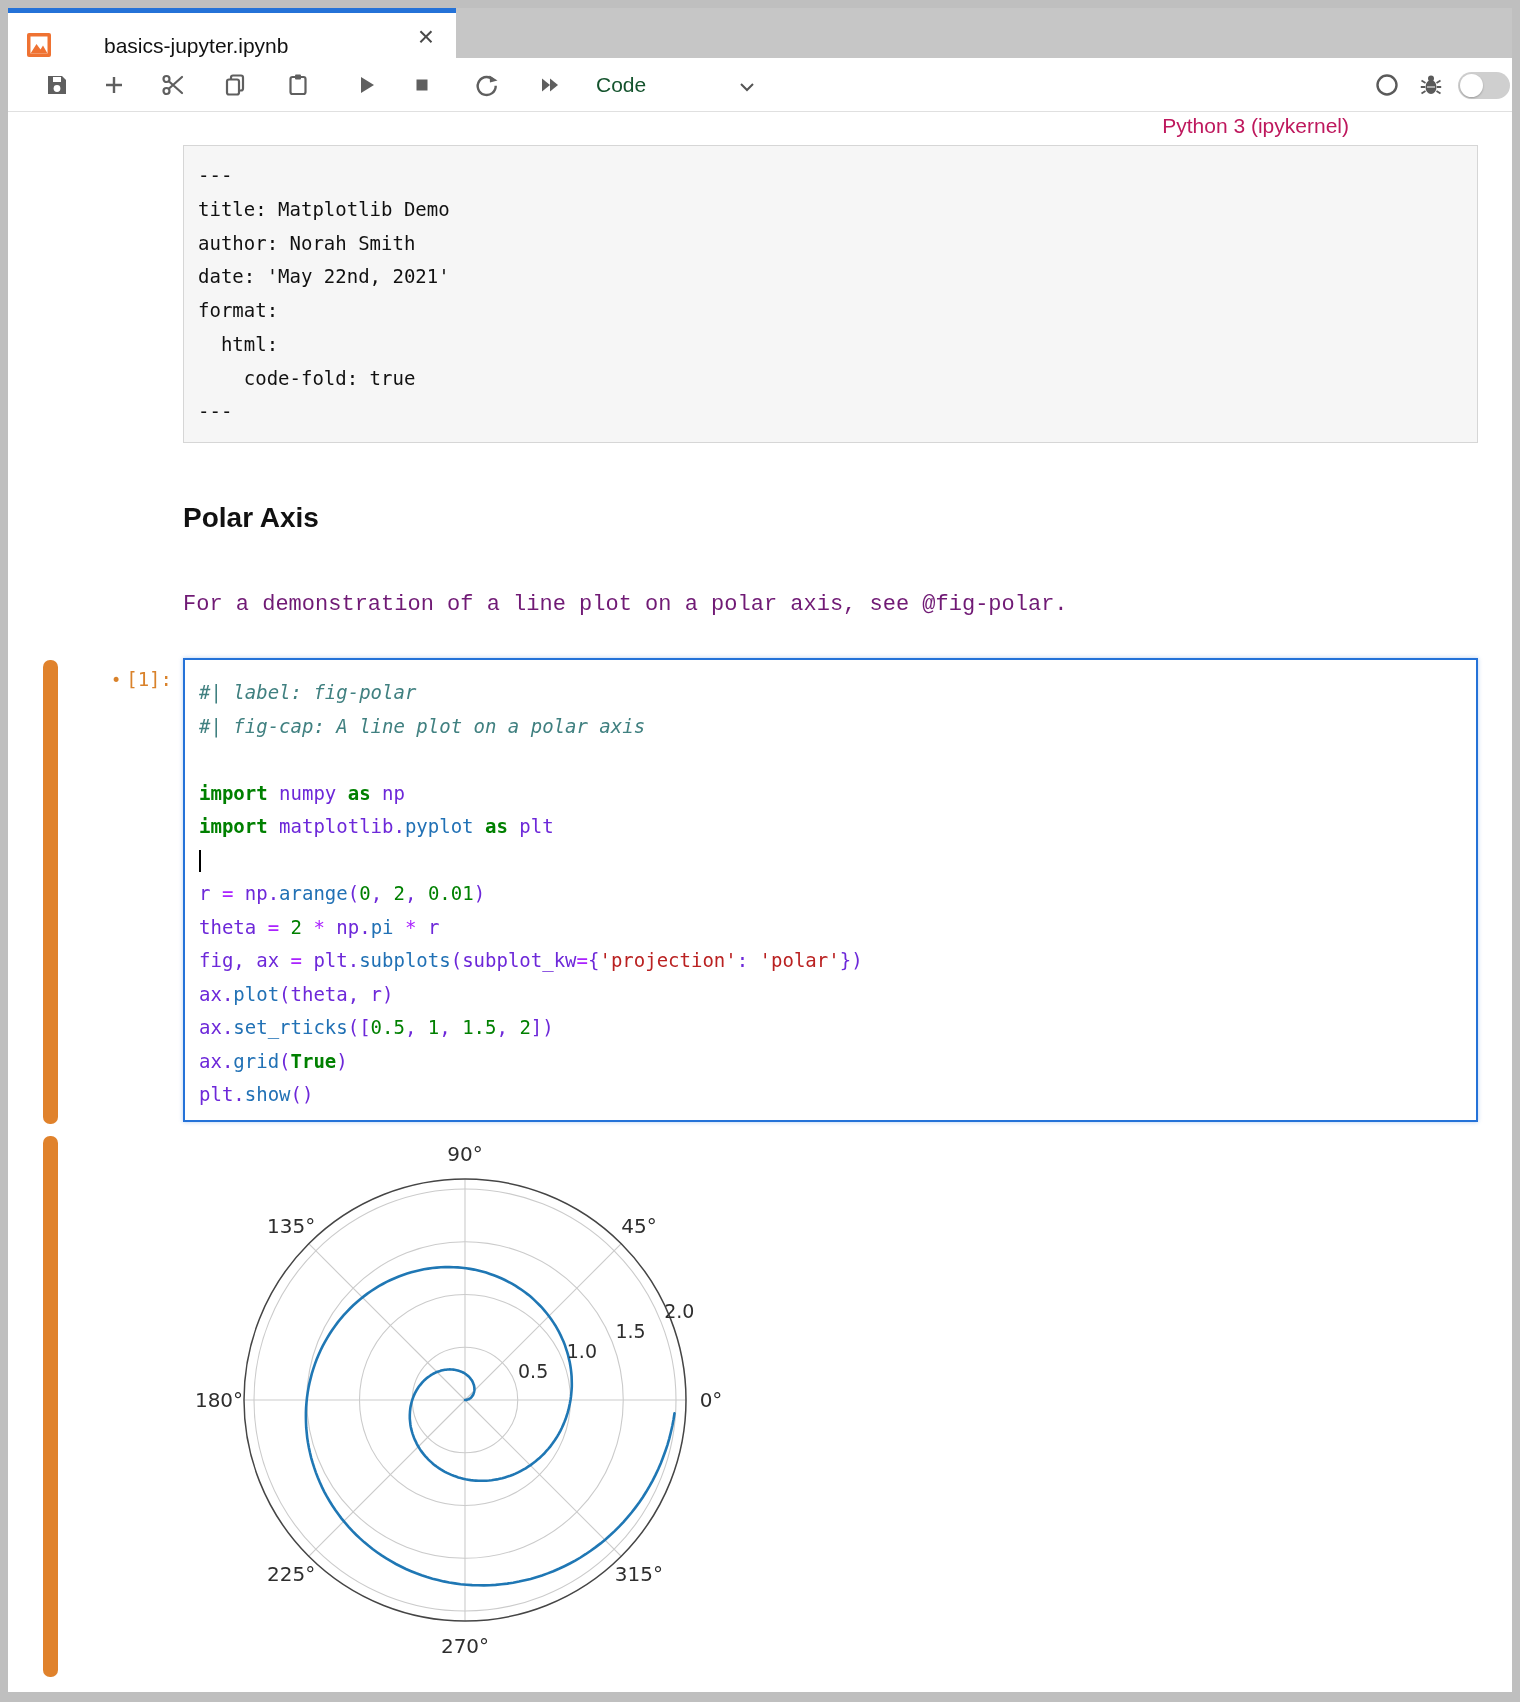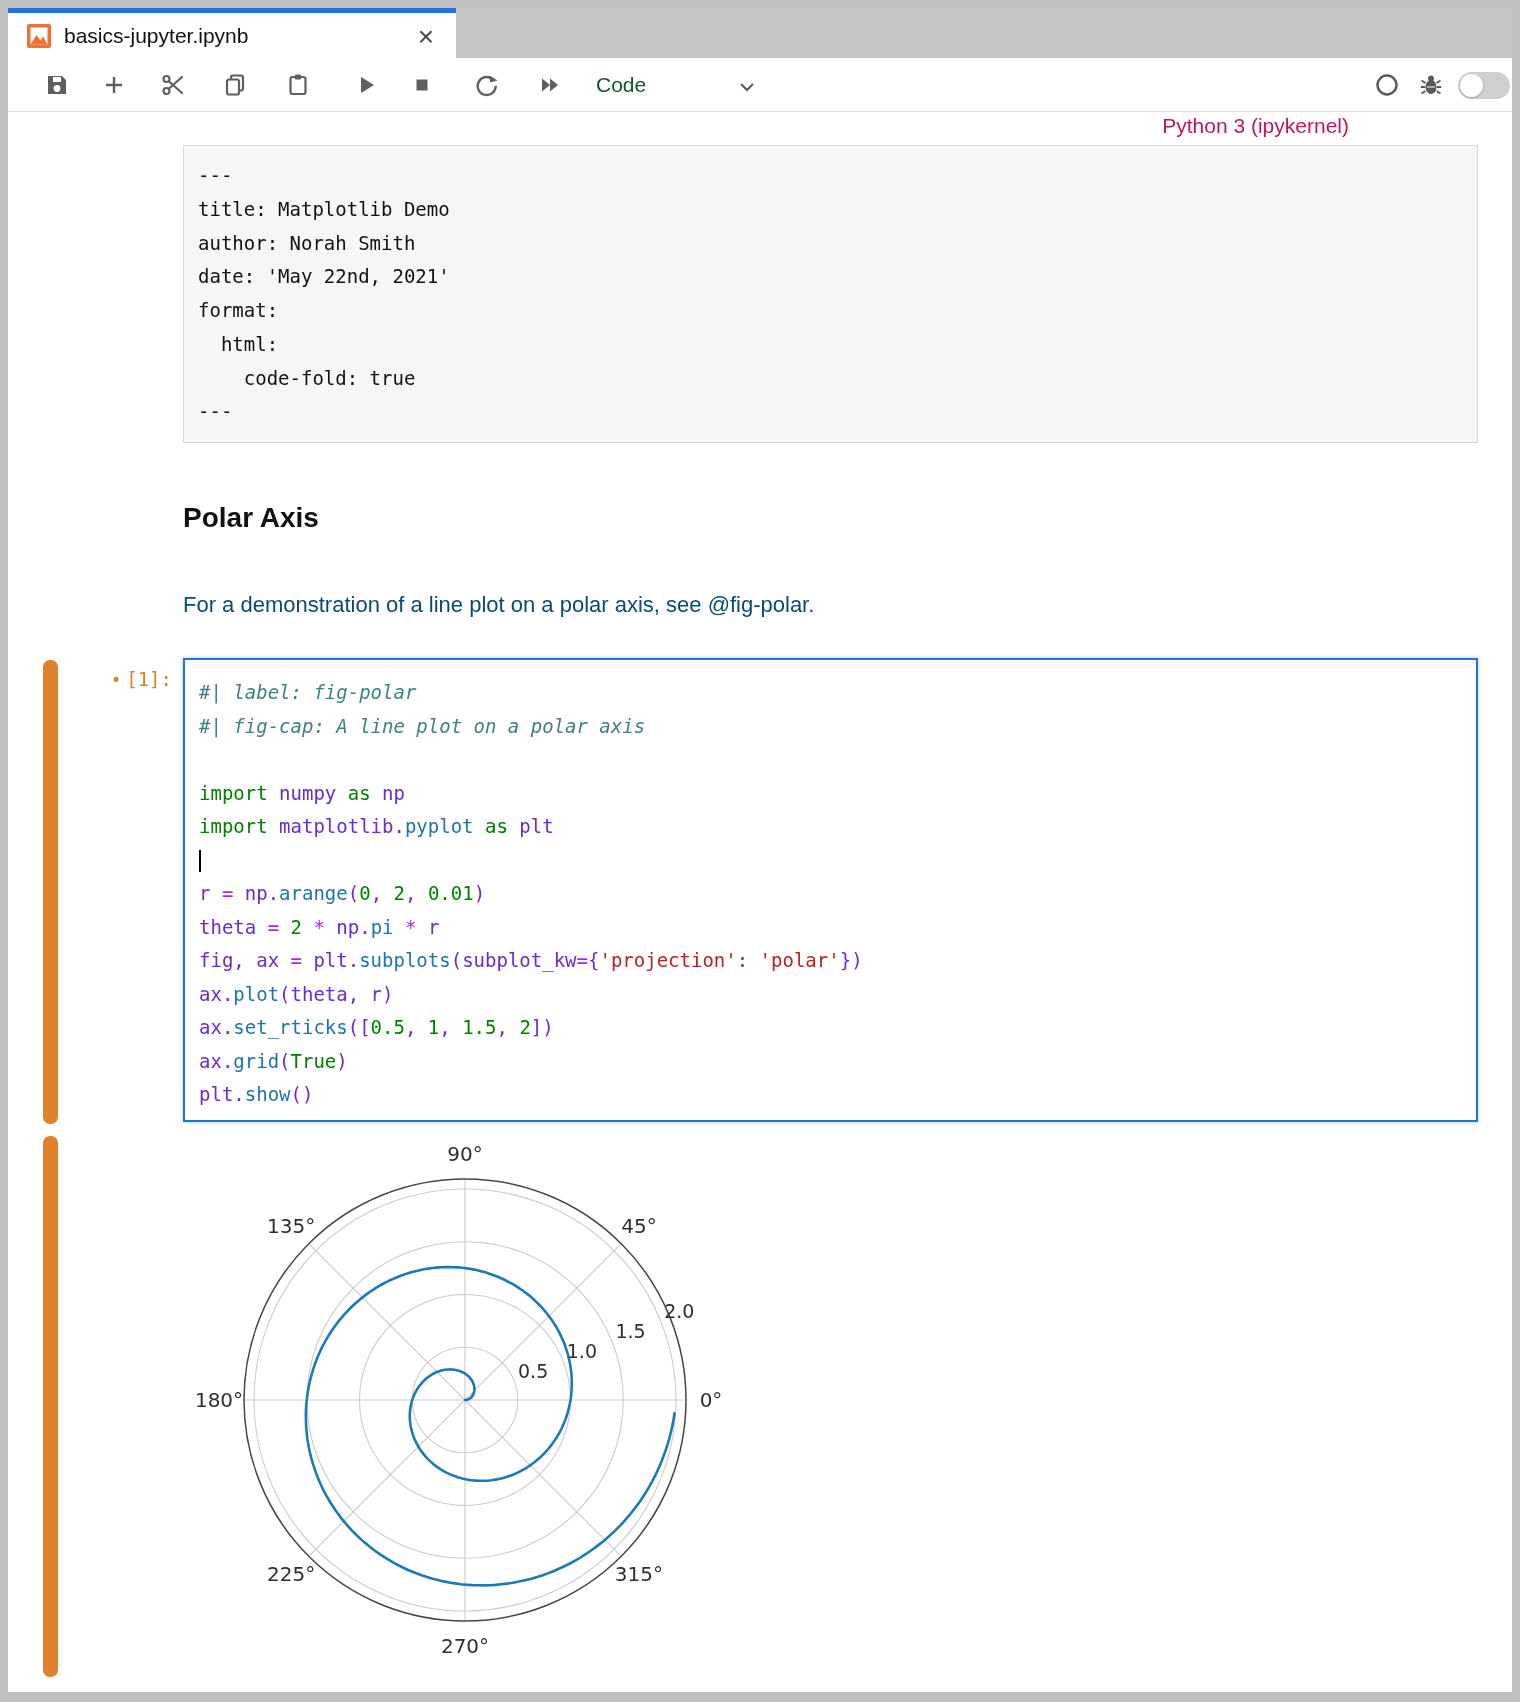--- a/index.html
+++ b/index.html
@@ -1,40 +1,40 @@
 <!DOCTYPE html>
 <html><head>
 <meta charset="utf-8">
 <style>
   html,body{margin:0;padding:0;}
   .frame{position:relative;width:1520px;height:1702px;background:#bfbfbf;font-family:"Liberation Sans",sans-serif;overflow:hidden;}
   .window{position:absolute;left:8px;top:8px;width:1504px;height:1684px;background:#ffffff;}
   
   .tabstrip{position:absolute;left:8px;top:8px;width:1504px;height:50px;background:#c6c6c6;}
-  .tab{position:absolute;left:0;top:0;width:448px;height:50px;background:#ffffff;border-top:5px solid #2472d8;box-sizing:border-box;display:flex;align-items:center;}
+  .tab{position:absolute;left:0;top:0;width:448px;height:50px;background:#ffffff;border-top:5px solid #2472d8;box-sizing:border-box;display:flex;align-items:flex-end;gap:40px;}
   .tab-icon{margin-left:18px;width:26px;height:26px;flex:0 0 auto;}
   .tab-title{margin-left:12px;font-size:21px;color:#111;}
   .tab-close{position:absolute;right:22px;top:4px;font-size:28px;color:#4a4a4a;line-height:40px;cursor:default;}
   
   .toolbar{position:absolute;left:8px;top:58px;width:1504px;height:54px;background:#ffffff;border-bottom:1px solid #e0e0e0;box-sizing:border-box;}
   .tbi{position:absolute;top:14px;width:26px;height:26px;}
   .tb-label{position:absolute;top:15px;font-size:21px;color:#14532d;}
   .kernel-name{position:absolute;top:16px;left:981px;width:360px;text-align:right;font-size:21px;color:#be185d;margin-top:40px;}
   .toggle{position:absolute;left:1450px;top:14px;width:52px;height:27px;background:#cfcfcf;border-radius:14px;}
   .toggle .knob{position:absolute;left:2px;top:2px;width:23px;height:23px;background:#ffffff;border-radius:50%;box-shadow:0 1px 2px rgba(0,0,0,.25);}
   
   .raw-cell{position:absolute;left:183px;top:145px;width:1295px;height:298px;background:#f6f6f6;border:1px solid #d6d6d6;box-sizing:border-box;}
   .raw-cell pre{margin:0;padding:13px 14px;font-family:"DejaVu Sans Mono",monospace;font-size:19px;line-height:33.75px;color:#111;}
   .md-heading{position:absolute;left:183px;top:494px;font-size:28px;line-height:48px;font-weight:bold;color:#111;}
-  .md-paragraph{position:absolute;left:183px;top:592px;font-size:22px;color:#0c4a6e;}
+  .md-paragraph{position:absolute;left:183px;top:592px;font-size:22px;color:#701a75;font-family:Liberation Mono, monospace;}
   .code-cell{position:absolute;left:183px;top:658px;width:1295px;height:464px;background:#ffffff;border:2px solid #2472d8;box-sizing:border-box;box-shadow:0 0 4px rgba(36,114,216,.35);}
   .code-area{margin:0;padding:16px 14px;font-family:"DejaVu Sans Mono",monospace;font-size:19px;line-height:33.5px;color:#000;white-space:pre;}
   .code-line{height:33.5px;}
   .tok-c{color:#408080;font-style:italic;}
-  .tok-k{color:#008000;font-weight:normal;text-align:right;}
+  .tok-k{color:#008000;font-weight:bold;text-align:right;}
   .tok-p{color:#2171b5;}
   .tok-n{color:#008000;}
   .tok-s{color:#ba2121;text-align:right;}
   .tok-o{color:#aa22ff;}
   .tok-d{color:#6d28d9;}
   .cursor{display:inline-block;width:2px;height:22px;background:#000;vertical-align:middle;}
   .prompt{position:absolute;left:60px;top:668px;width:112px;text-align:right;font-family:"DejaVu Sans Mono",monospace;font-size:19px;color:#d9822b;}
   .prompt .dot{font-size:17px;margin-right:5px;}
   .cell-bar{position:absolute;left:43px;width:15px;border-radius:7px;background:#e0822c;}
   .bar-input{top:660px;height:464px;}

